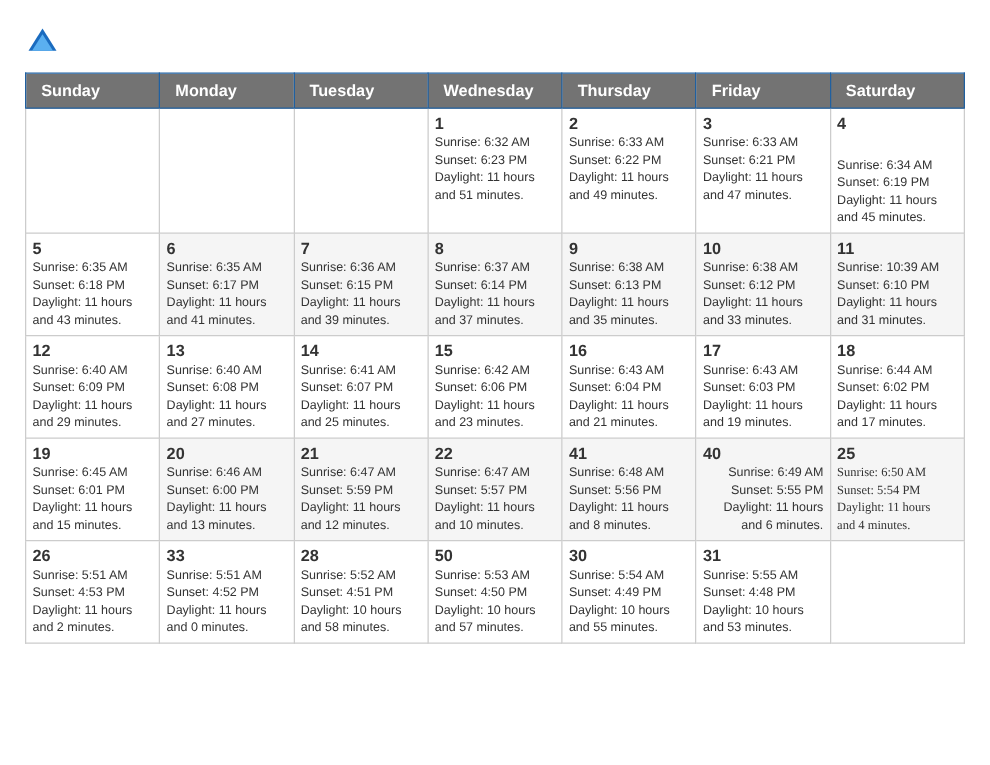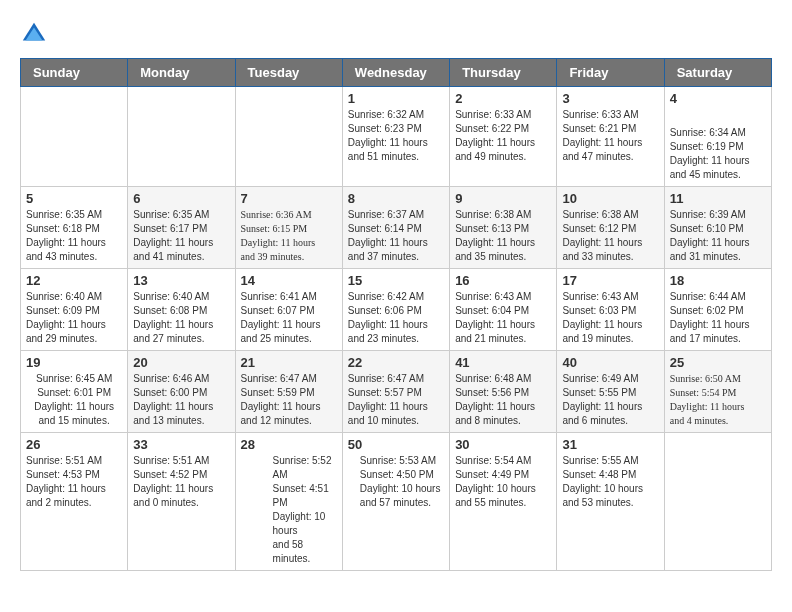--- a/index.html
+++ b/index.html
@@ -173,21 +173,21 @@
         </td>
         <td>
           <span class="day-num">6</span>
           <div class="day-info" style="white-space: pre-line;">Sunrise: 6:35 AM
 Sunset: 6:17 PM
 Daylight: 11 hours
 and 41 minutes.</div>
         </td>
         <td>
           <span class="day-num">7</span>
-          <div class="day-info" style="white-space: pre-line; font-family: Liberation Serif, serif;">Sunrise: 6:36 AM
+          <div class="day-info" style="white-space: pre-line;">Sunrise: 6:36 AM
 Sunset: 6:15 PM
 Daylight: 11 hours
 and 39 minutes.</div>
         </td>
         <td>
           <span class="day-num">8</span>
           <div class="day-info" style="white-space: pre-line;">Sunrise: 6:37 AM
 Sunset: 6:14 PM
 Daylight: 11 hours
 and 37 minutes.</div>
@@ -201,21 +201,21 @@
         </td>
         <td>
           <span class="day-num">10</span>
           <div class="day-info" style="white-space: pre-line;">Sunrise: 6:38 AM
 Sunset: 6:12 PM
 Daylight: 11 hours
 and 33 minutes.</div>
         </td>
         <td>
           <span class="day-num">11</span>
-          <div class="day-info" style="white-space: pre-line;">Sunrise: 6:39 AM
+          <div class="day-info" style="white-space: pre-line;">Sunrise: 10:39 AM
 Sunset: 6:10 PM
 Daylight: 11 hours
 and 31 minutes.</div>
         </td>
       </tr>
       <tr>
         <td>
           <span class="day-num">12</span>
           <div class="day-info" style="white-space: pre-line;">Sunrise: 6:40 AM
 Sunset: 6:09 PM
@@ -261,21 +261,21 @@
           <span class="day-num">18</span>
           <div class="day-info" style="white-space: pre-line;">Sunrise: 6:44 AM
 Sunset: 6:02 PM
 Daylight: 11 hours
 and 17 minutes.</div>
         </td>
       </tr>
       <tr>
         <td>
           <span class="day-num">19</span>
-          <div class="day-info" style="white-space: pre-line; text-align: center;">Sunrise: 6:45 AM
+          <div class="day-info" style="white-space: pre-line;">Sunrise: 6:45 AM
 Sunset: 6:01 PM
 Daylight: 11 hours
 and 15 minutes.</div>
         </td>
         <td>
           <span class="day-num">20</span>
           <div class="day-info" style="white-space: pre-line;">Sunrise: 6:46 AM
 Sunset: 6:00 PM
 Daylight: 11 hours
 and 13 minutes.</div>
@@ -296,21 +296,21 @@
         </td>
         <td>
           <span class="day-num">41</span>
           <div class="day-info" style="white-space: pre-line;">Sunrise: 6:48 AM
 Sunset: 5:56 PM
 Daylight: 11 hours
 and 8 minutes.</div>
         </td>
         <td>
           <span class="day-num">40</span>
-          <div class="day-info" style="white-space: pre-line;">Sunrise: 6:49 AM
+          <div class="day-info" style="white-space: pre-line; text-align: right;">Sunrise: 6:49 AM
 Sunset: 5:55 PM
 Daylight: 11 hours
 and 6 minutes.</div>
         </td>
         <td>
           <span class="day-num">25</span>
           <div class="day-info" style="white-space: pre-line; font-family: Liberation Serif, serif;">Sunrise: 6:50 AM
 Sunset: 5:54 PM
 Daylight: 11 hours
 and 4 minutes.</div>
@@ -326,28 +326,28 @@
         </td>
         <td>
           <span class="day-num">33</span>
           <div class="day-info" style="white-space: pre-line;">Sunrise: 5:51 AM
 Sunset: 4:52 PM
 Daylight: 11 hours
 and 0 minutes.</div>
         </td>
         <td>
           <span class="day-num">28</span>
-          <div class="day-info" style="white-space: pre-line; margin-left: 32px;">Sunrise: 5:52 AM
+          <div class="day-info" style="white-space: pre-line;">Sunrise: 5:52 AM
 Sunset: 4:51 PM
 Daylight: 10 hours
 and 58 minutes.</div>
         </td>
         <td>
           <span class="day-num">50</span>
-          <div class="day-info" style="white-space: pre-line; margin-left: 12px;">Sunrise: 5:53 AM
+          <div class="day-info" style="white-space: pre-line;">Sunrise: 5:53 AM
 Sunset: 4:50 PM
 Daylight: 10 hours
 and 57 minutes.</div>
         </td>
         <td>
           <span class="day-num">30</span>
           <div class="day-info" style="white-space: pre-line;">Sunrise: 5:54 AM
 Sunset: 4:49 PM
 Daylight: 10 hours
 and 55 minutes.</div>

